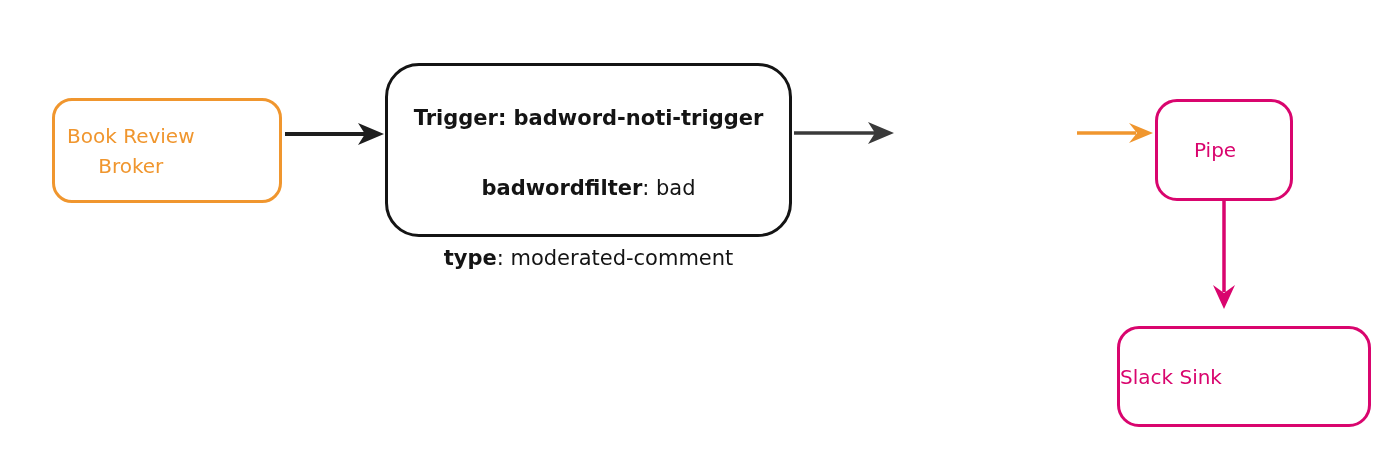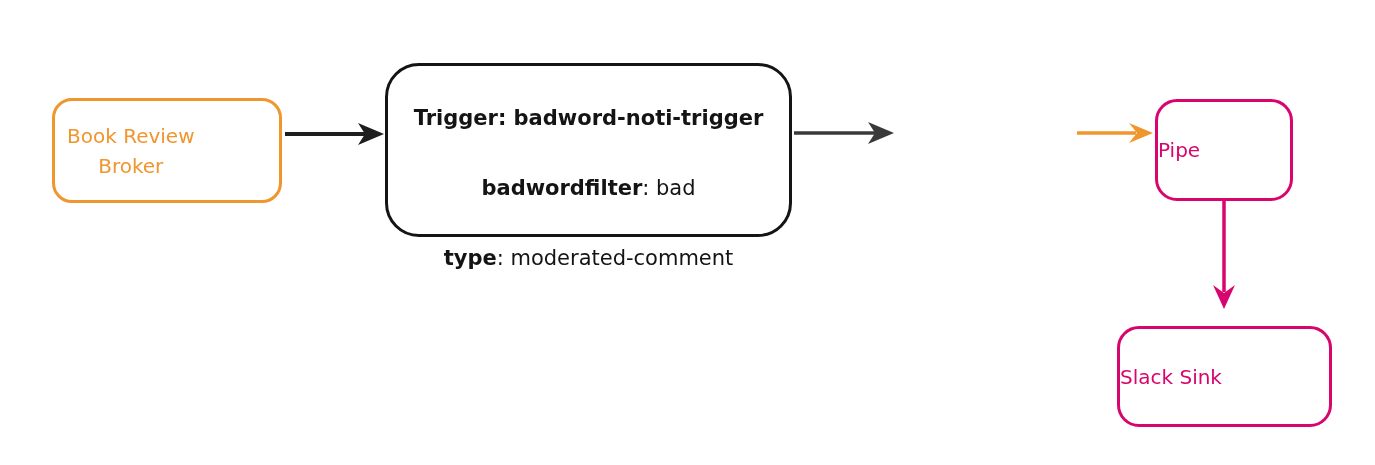--- a/index.html
+++ b/index.html
@@ -45,22 +45,22 @@
     border: 3.5px solid var(--ink);
     border-radius: 34px;
     color: var(--ink);
     font-size: 21px;
     line-height: 35px;
     flex-direction: column;
   }
   #node-book     { left: 52px;   top: 83px;  width: 230px; height: 105px; }
   #node-trigger  { left: 385px;  top: 48px;  width: 407px; height: 174px; }
   #node-badword  { left: 896px;  top: 90px;  width: 179px; height: 90px;  }
-  #node-pipe     { left: 1155px; top: 84px;  width: 138px; height: 102px; }
-  #node-slack    { left: 1117px; top: 311px; width: 215px; height: 101px; }
+  #node-pipe     { left: 1155px; top: 84px;  width: 138px; height: 102px; padding-left: 36px; }
+  #node-slack    { left: 1117px; top: 311px; width: 254px; height: 101px; }
   .t-line b { font-weight: bold; }
   .edges {
     position: absolute;
     left: 0; top: 0;
     width: 1375px;
     height: 465px;
     pointer-events: none;
   }
   .line-e1 { stroke: var(--edge1); stroke-width: 4;   fill: none; }
   .head-e1 { fill: var(--edge1);   stroke: none; }

